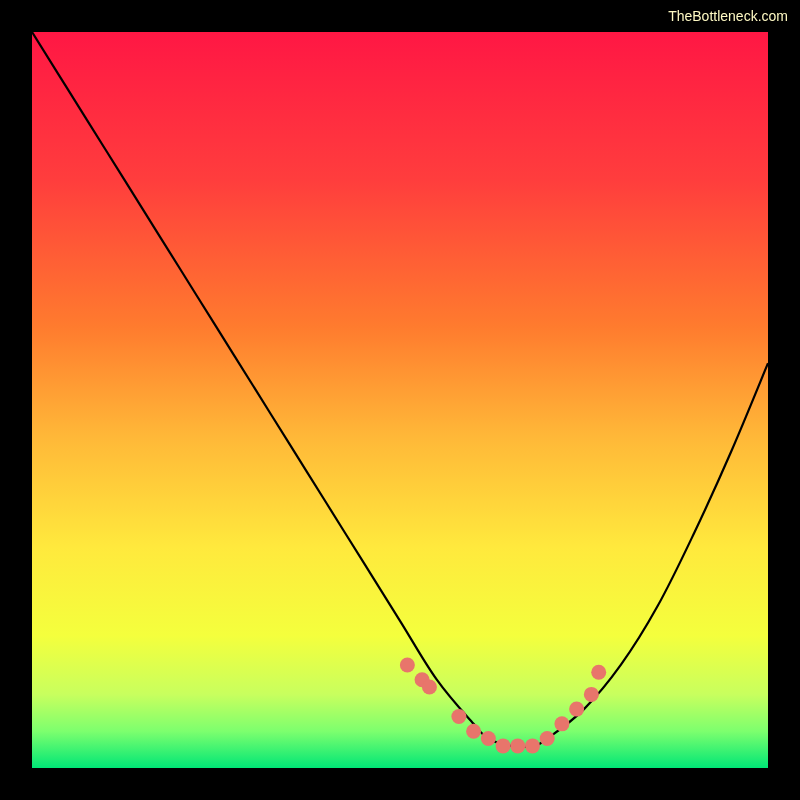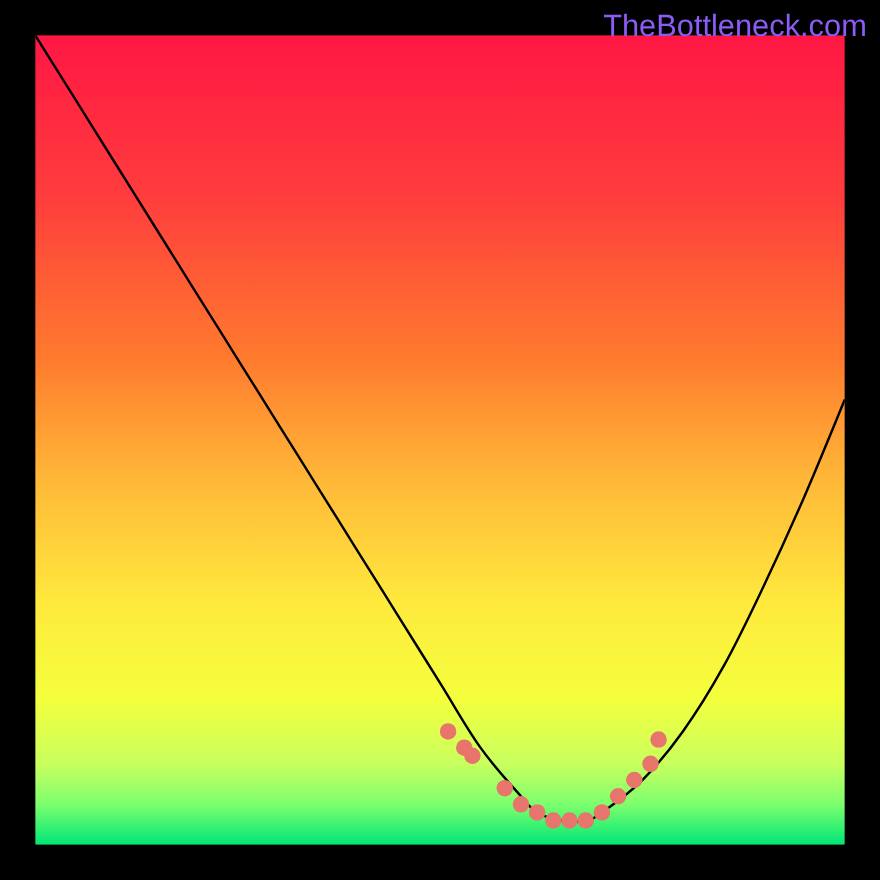--- a/index.html
+++ b/index.html
@@ -1,17 +1,17 @@
 <!DOCTYPE html>
 <html><head>
   <meta charset="utf-8">
   <style>
     * { margin: 0; padding: 0; box-sizing: border-box; }
     body { width: 800px; height: 800px; background: #000; position: relative; font-family: Arial, sans-serif; }
-    .watermark { position: absolute; top: 8px; right: 12px; color: #8b5cf6; font-size: 28px; font-weight: 500; z-index: 10; }
+    .watermark { position: absolute; top: 8px; right: 12px; color: #fef9c3; font-size: 14px; font-weight: 500; z-index: 10; }
     .chart-container { position: absolute; top: 32px; left: 32px; width: 736px; height: 736px; }
     .gradient-bg { position: absolute; top: 0; left: 0; width: 100%; height: 100%; }
     .curve-layer { position: absolute; top: 0; left: 0; width: 100%; height: 100%; }
     .dots-layer { position: absolute; top: 0; left: 0; width: 100%; height: 100%; }
   </style>
 </head>
 <body>
 
 <div class="watermark">TheBottleneck.com</div>
 

